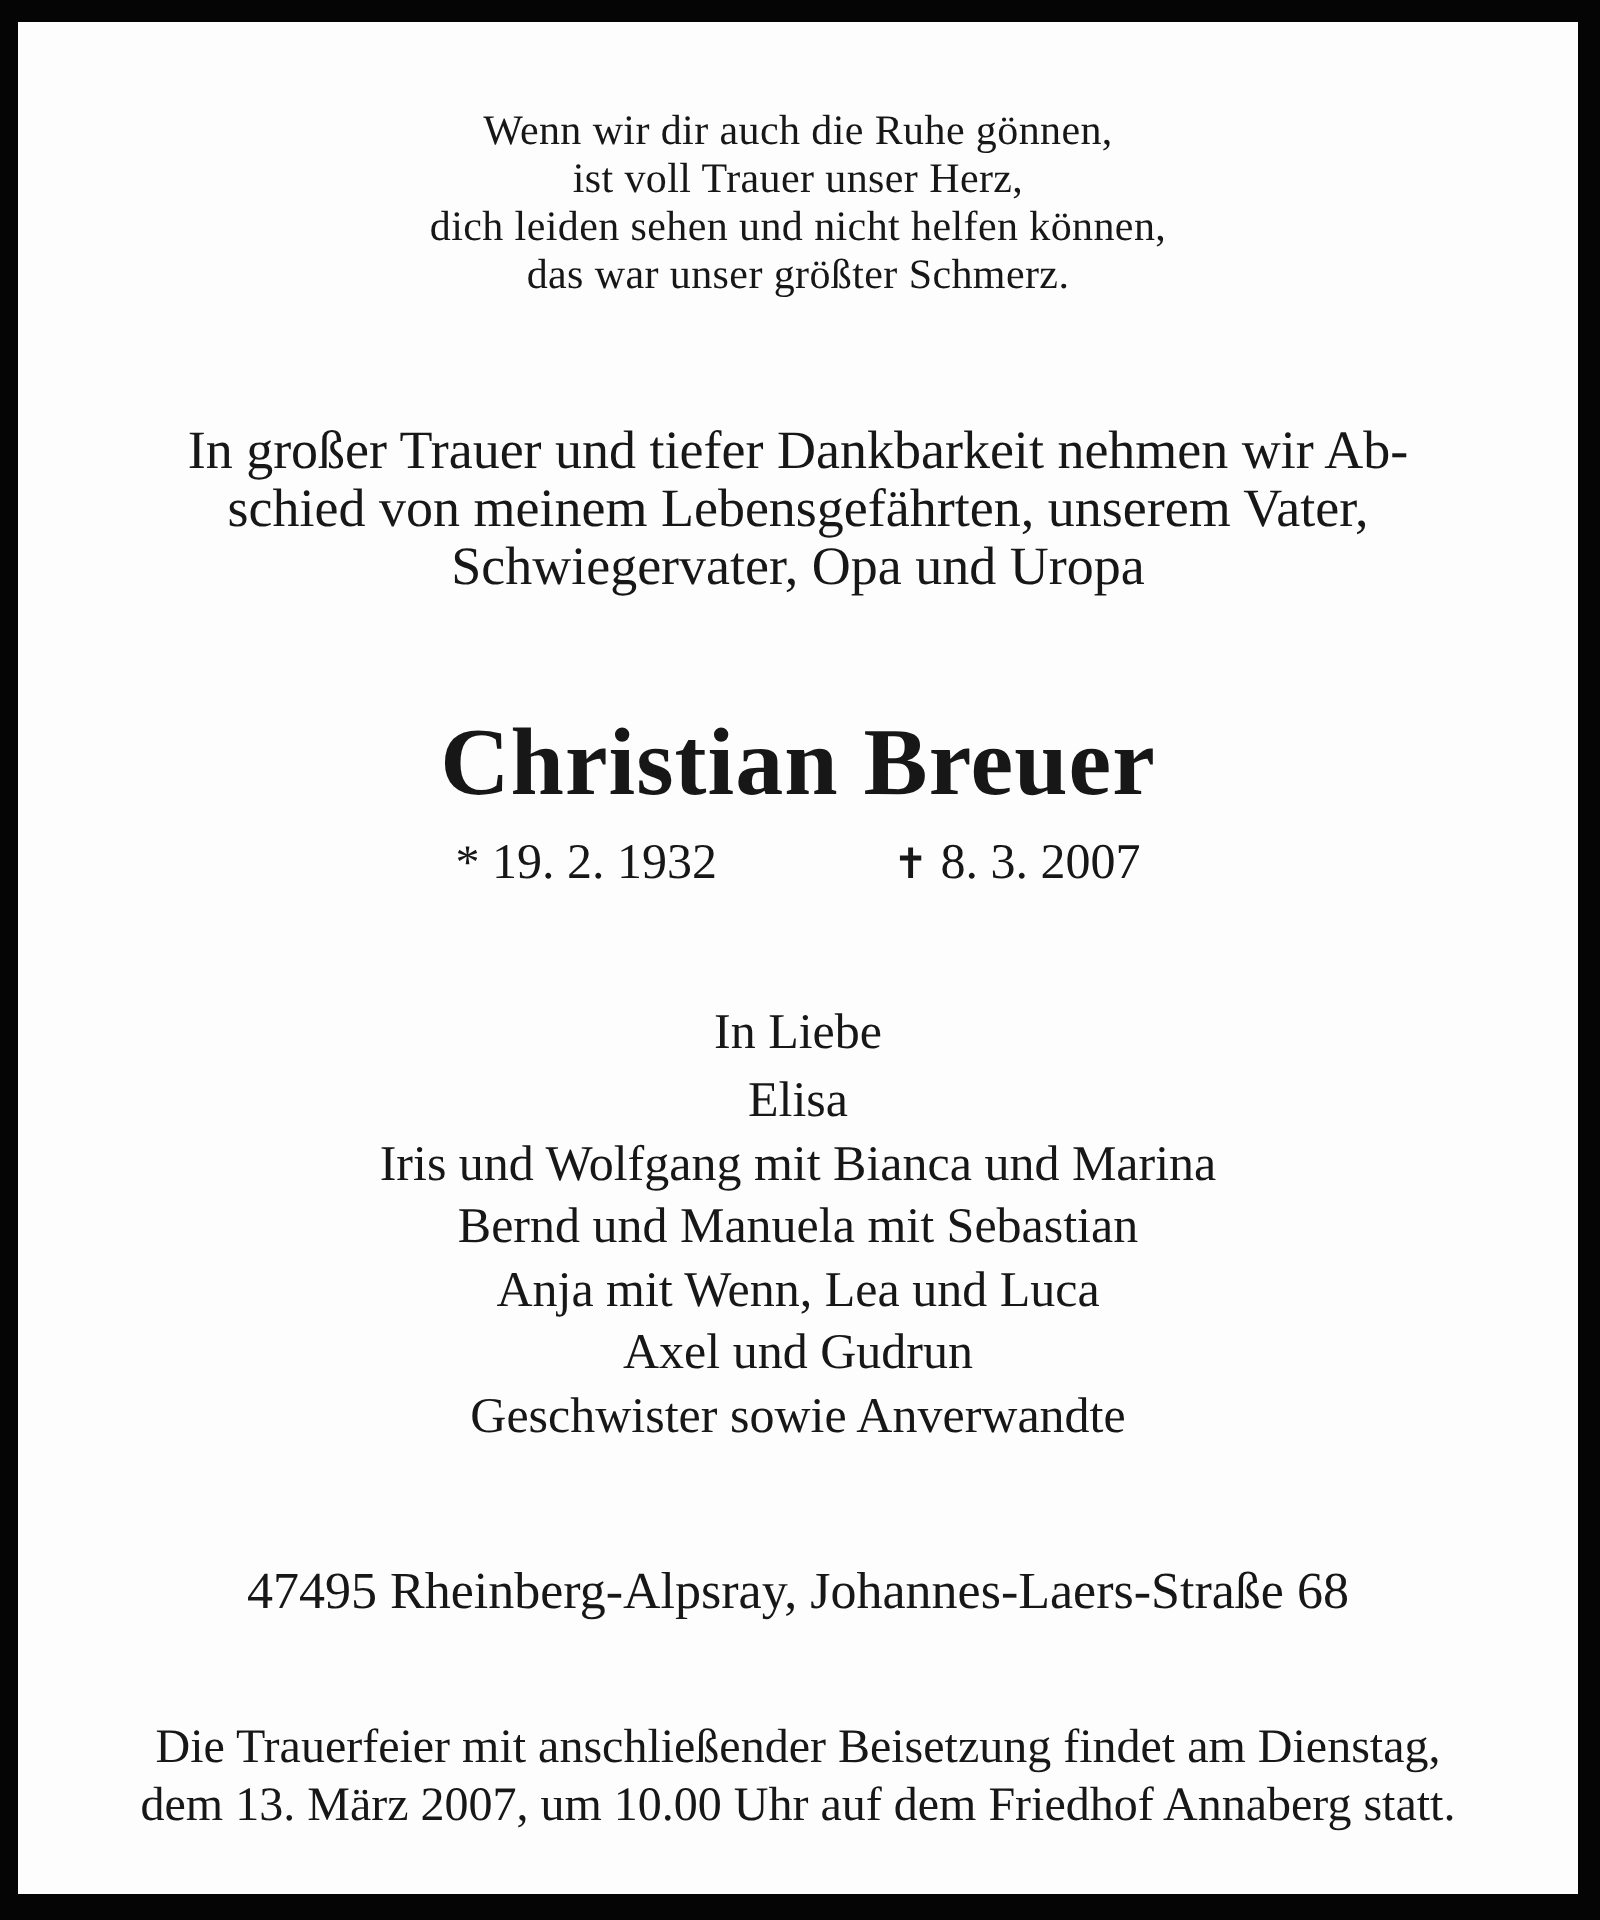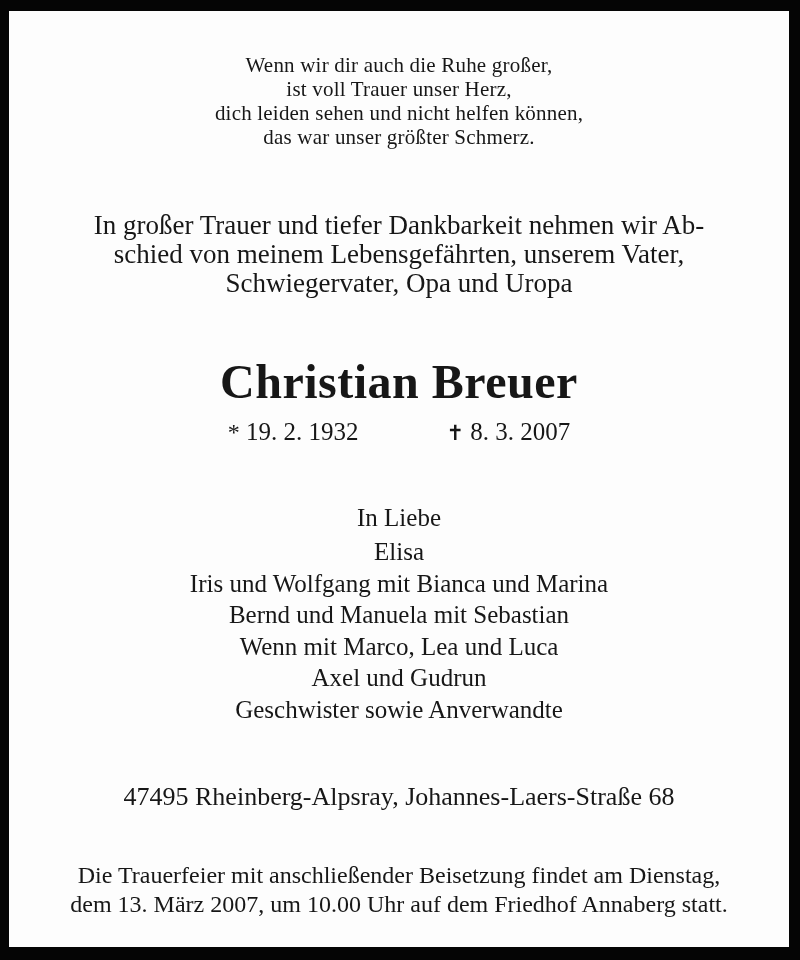--- a/index.html
+++ b/index.html
@@ -74,21 +74,21 @@
     line-height: 29px;
   }
 </style>
 </head>
 <body>
 
 <div class="scan">
   <div class="card">
 
     <div class="verse">
-        <div>Wenn wir dir auch die Ruhe großer,</div>
+        <div>Wenn wir dir auch die Ruhe gönnen,</div>
         <div>ist voll Trauer unser Herz,</div>
         <div>dich leiden sehen und nicht helfen können,</div>
         <div>das war unser größter Schmerz.</div>
       </div>
 
     <div class="intro">
         <div>In großer Trauer und tiefer Dankbarkeit nehmen wir Ab-</div>
         <div>schied von meinem Lebensgefährten, unserem Vater,</div>
         <div>Schwiegervater, Opa und Uropa</div>
       </div>
@@ -105,21 +105,21 @@
         <span>8. 3. 2007</span>
       </div>
     </div>
 
     <div class="closing">In Liebe</div>
 
     <div class="mourners">
         <div>Elisa</div>
         <div>Iris und Wolfgang mit Bianca und Marina</div>
         <div>Bernd und Manuela mit Sebastian</div>
-        <div>Wenn mit Marco, Lea und Luca</div>
+        <div>Anja mit Wenn, Lea und Luca</div>
         <div>Axel und Gudrun</div>
         <div>Geschwister sowie Anverwandte</div>
       </div>
 
     <div class="address">47495 Rheinberg-Alpsray, Johannes-Laers-Straße 68</div>
 
     <div class="funeral">
         <div>Die Trauerfeier mit anschließender Beisetzung findet am Dienstag,</div>
         <div>dem 13. März 2007, um 10.00 Uhr auf dem Friedhof Annaberg statt.</div>
       </div>

